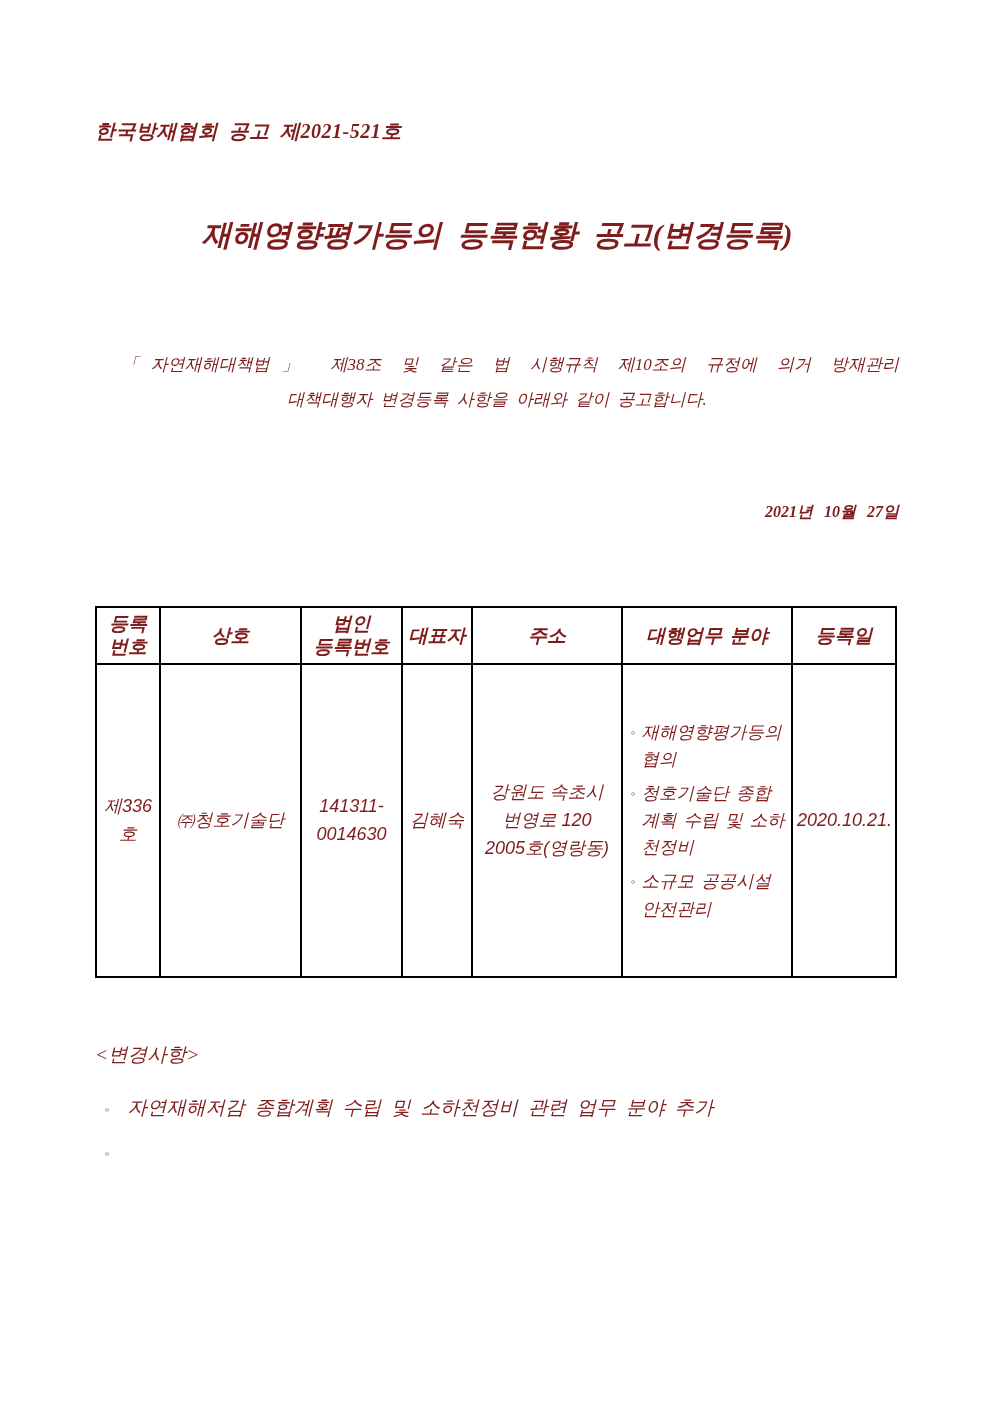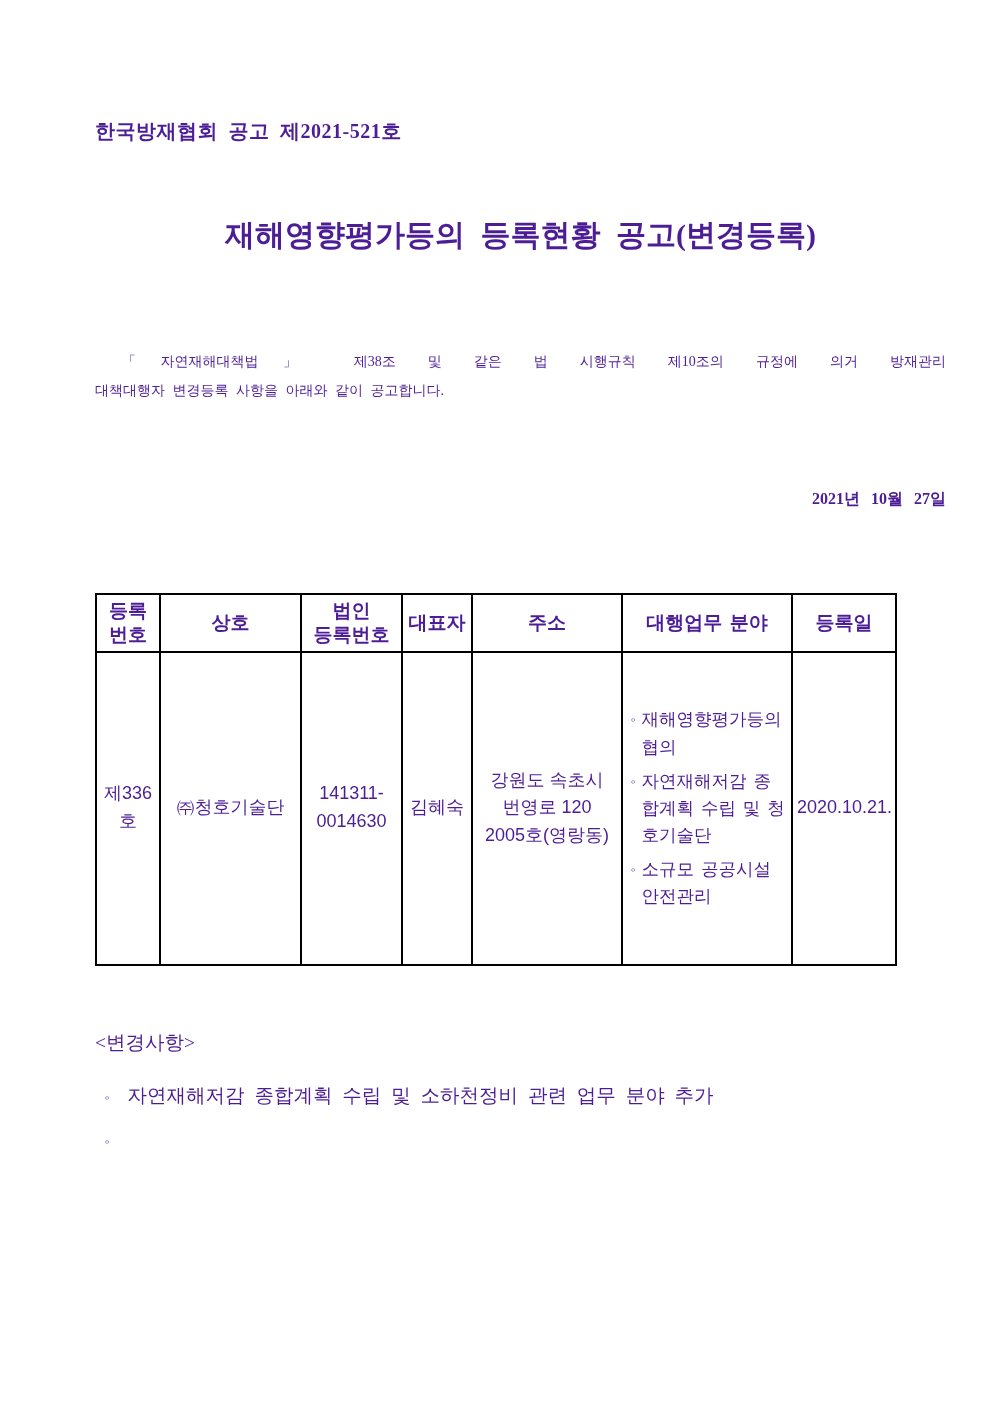--- a/index.html
+++ b/index.html
@@ -3,52 +3,53 @@
 <meta charset="utf-8">
 <style>
   * { margin: 0; padding: 0; box-sizing: border-box; }
   html, body { background: #ffffff; }
   .page {
     position: relative;
     width: 992px;
     height: 1403px;
     margin: 0 auto;
     background: #ffffff;
-    color: #4c1d95;
+    color: #7f1d1d;
     font-family: "Liberation Serif", "DejaVu Serif", serif;
-    padding: 118px 46px 0 95px;
+    padding: 118px 93px 0 95px;
     overflow: hidden;
+    font-style: italic;
   }
   .doc-number {
     font-size: 20px;
     font-weight: bold;
     letter-spacing: 0.5px;
     word-spacing: 5px;
   }
   .title {
     margin-top: 70px;
     text-align: center;
     font-size: 30px;
     font-weight: bold;
     word-spacing: 8px;
     white-space: nowrap;
   }
   .body-text {
     margin-top: 92px;
-    font-size: 14px;
+    font-size: 17px;
     line-height: 2.05;
     word-spacing: 4px;
   }
   .body-line-1 {
     display: block;
     text-indent: 27px;
     text-align: justify;
     text-align-last: justify;
   }
-  .body-line-2 { display: block; }
+  .body-line-2 { display: block; text-align: center; }
   .date-block {
     margin-top: 78px;
     text-align: right;
     font-size: 16px;
     font-weight: bold;
     line-height: 2.0;
     word-spacing: 7px;
   }
   table.reg-table {
     margin-top: 78px;
@@ -162,21 +163,21 @@
         <td class="cell-address">강원도 속초시
 번영로 120
 2005호(영랑동)</td>
         <td class="cell-biz">
           <div class="biz-item">
             <span class="bullet">◦</span>
             <span class="biz-text">재해영향평가등의 협의</span>
           </div>
           <div class="biz-item">
             <span class="bullet">◦</span>
-            <span class="biz-text">자연재해저감 종합계획 수립 및 청호기술단</span>
+            <span class="biz-text">청호기술단 종합계획 수립 및 소하천정비</span>
           </div>
           <div class="biz-item">
             <span class="bullet">◦</span>
             <span class="biz-text">소규모 공공시설 안전관리</span>
           </div>
         </td>
         <td>2020.10.21.</td>
       </tr>
     </tbody>
   </table>

